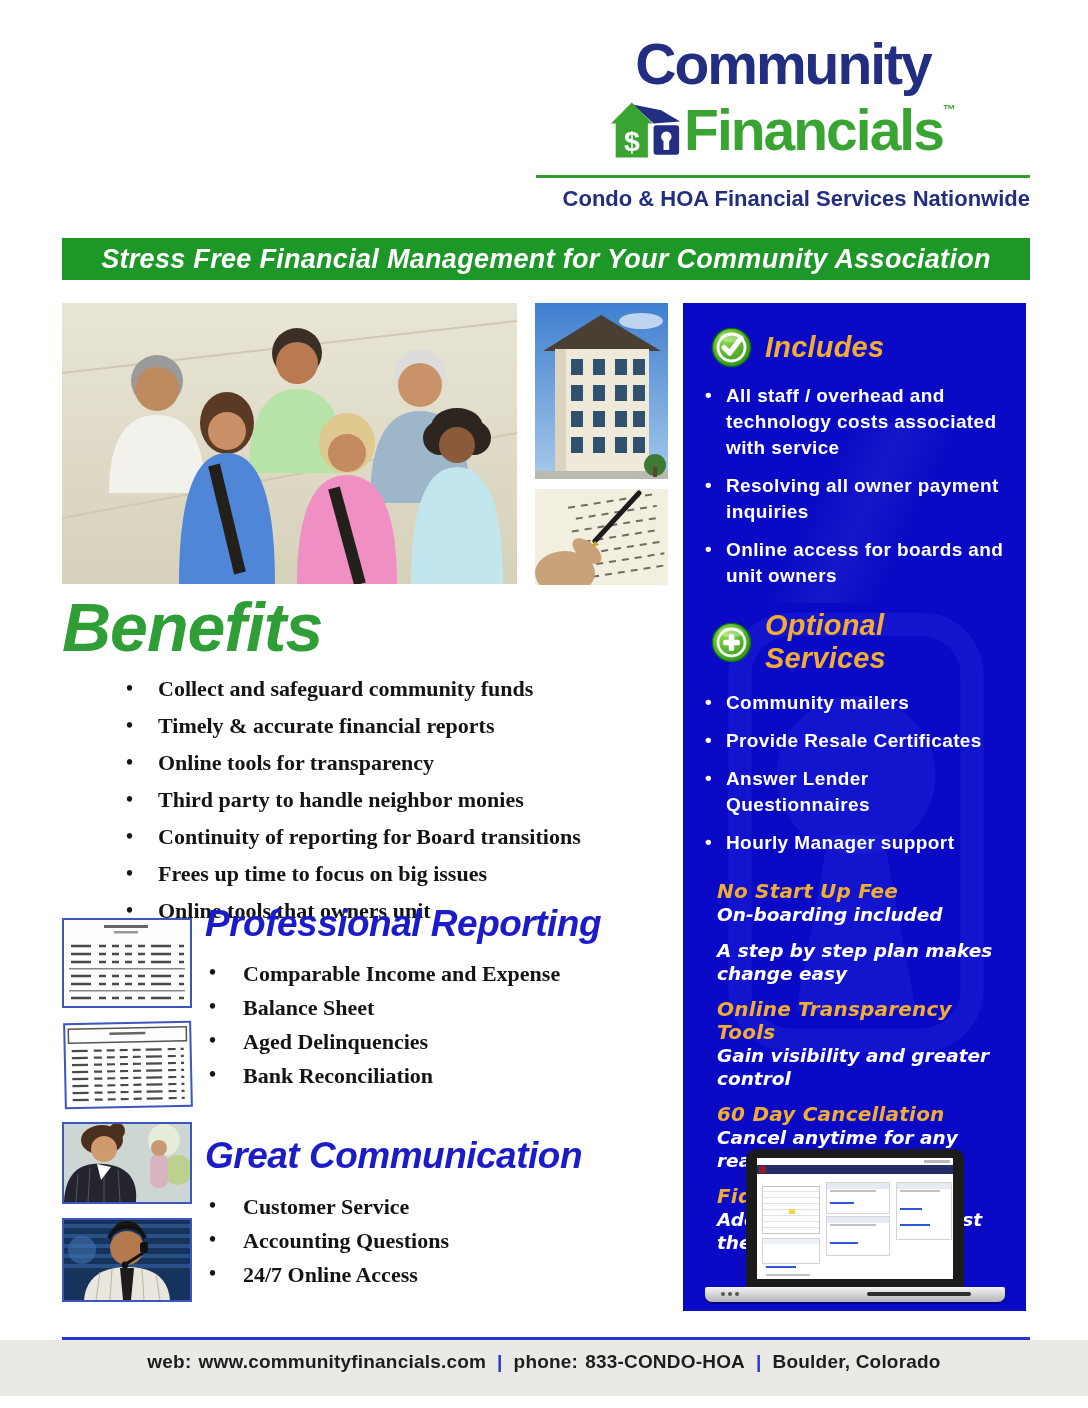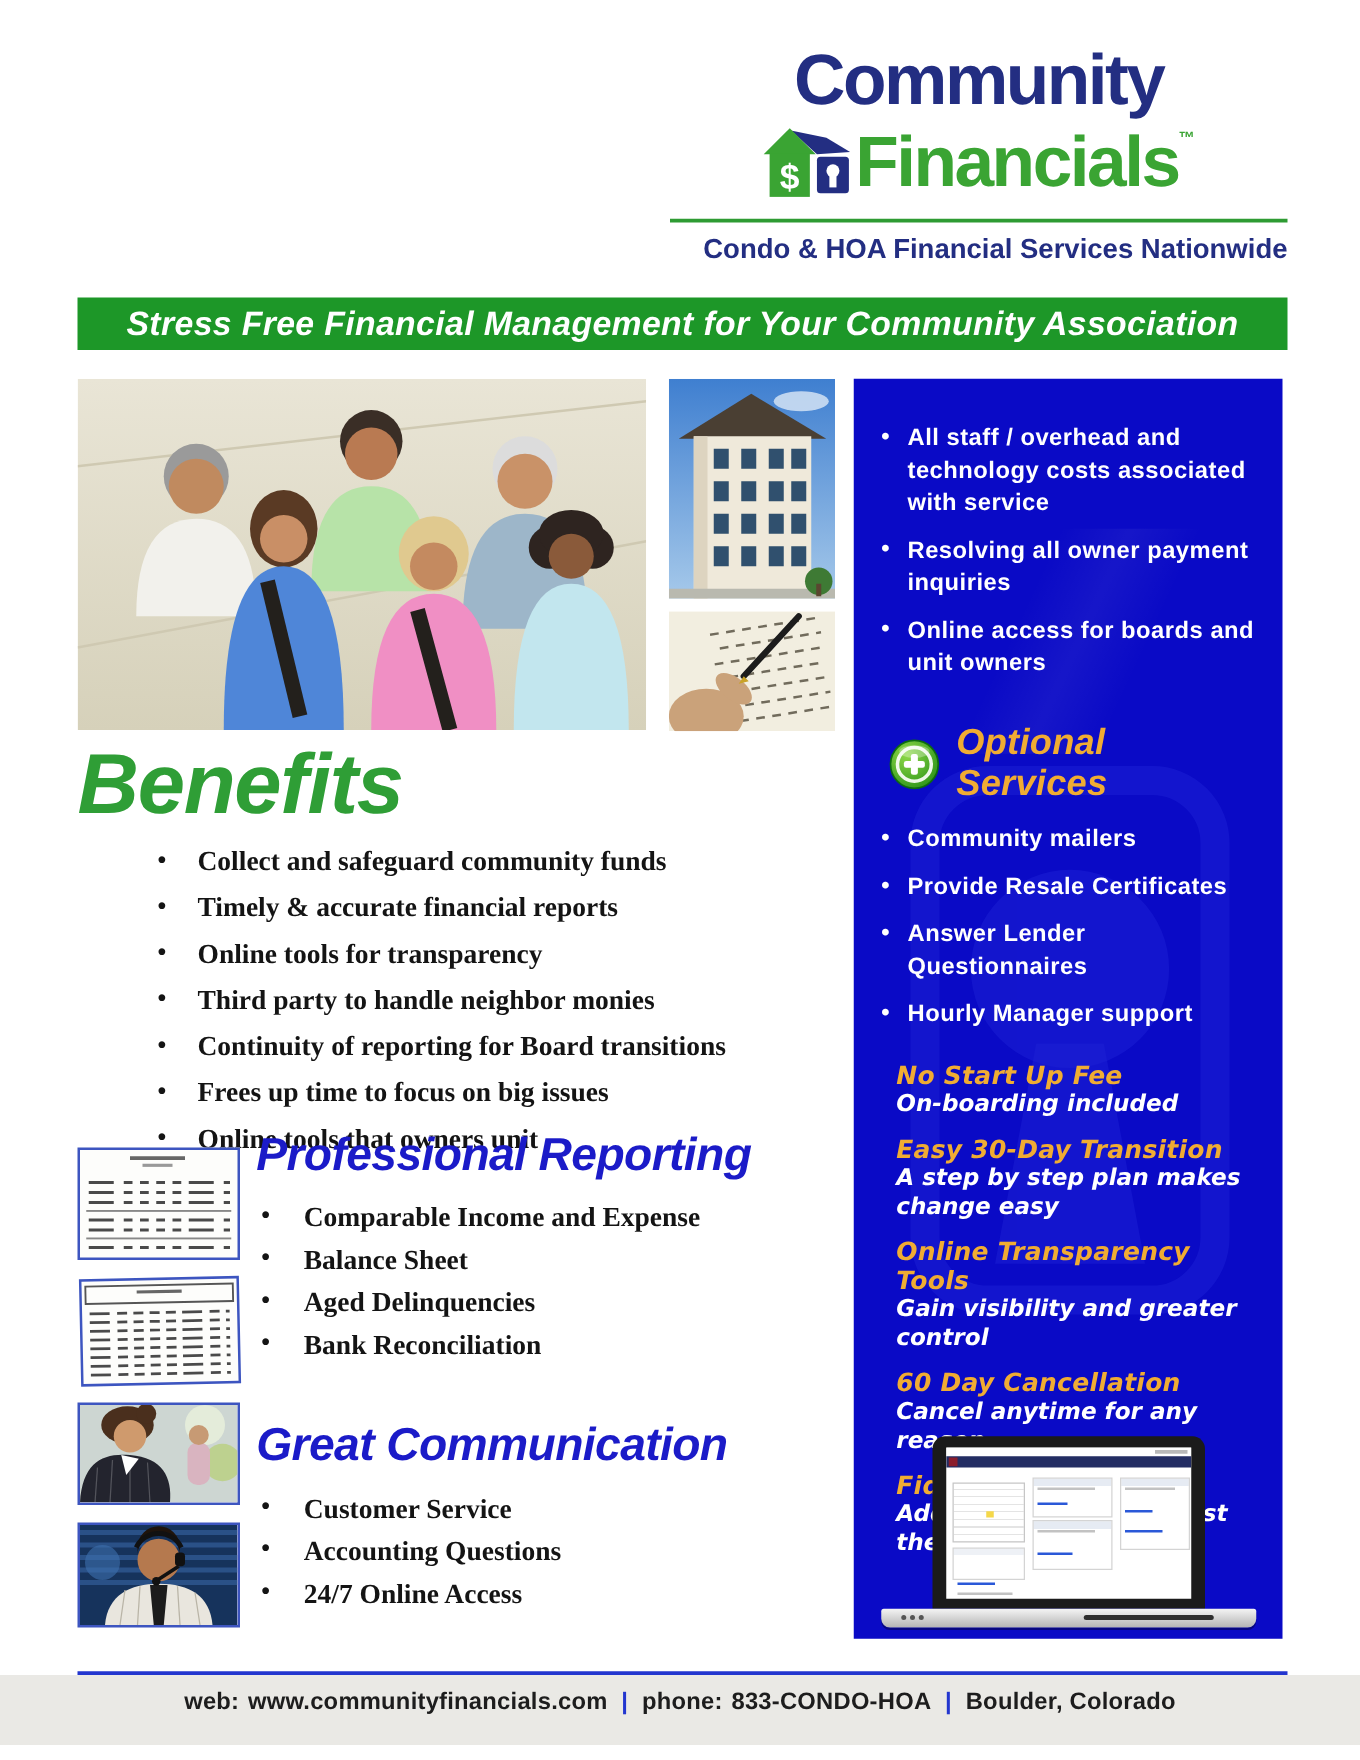--- a/index.html
+++ b/index.html
@@ -56,21 +56,21 @@
   .woman-photo{left:62px;top:1122px;width:126px;height:78px;}
   .man-photo{left:62px;top:1218px;width:126px;height:80px;}
 
   
   .sidebar{position:absolute;left:683px;top:303px;width:343px;height:1008px;background:#0a0ac6;
            box-sizing:border-box;padding:20px 22px;overflow:hidden;}
   .watermark{position:absolute;left:28px;top:300px;width:290px;height:470px;opacity:.5;pointer-events:none;}
   .side-sheen{position:absolute;left:-60px;top:120px;width:480px;height:180px;pointer-events:none;
               background:linear-gradient(115deg,rgba(255,255,255,0) 40%,rgba(255,255,255,.05) 50%,rgba(255,255,255,0) 60%);}
   .side-head{position:relative;display:flex;align-items:center;gap:13px;margin:4px 0 0 6px;}
-  .side-head.optional{margin-top:34px;}
+  .side-head.optional{margin-top:20px;}
   .icon-circle{width:41px;height:41px;flex:0 0 41px;}
   .side-title{font-size:29px;font-weight:800;font-style:italic;color:#f0ac33;letter-spacing:.2px;}
   .side-list{position:relative;margin:15px 0 0 0;padding:0;list-style:none;}
   .side-list li{position:relative;padding-left:21px;margin-bottom:12px;
                 font:700 19px/26px "Liberation Sans",sans-serif;color:#fff;letter-spacing:.4px;}
   .side-list li::before{content:"•";position:absolute;left:0;top:-1px;color:#fff;font-size:19px;}
   .features{position:relative;margin-top:24px;margin-left:12px;}
   .feature{margin-bottom:13px;}
   .f-title{font:700 20px/23px "DejaVu Sans",sans-serif;font-style:italic;color:#f0ac33;letter-spacing:.2px;}
   .f-desc{font:600 18.5px/23px "DejaVu Sans",sans-serif;font-style:italic;color:#fff;}
@@ -359,20 +359,37 @@
   </ul>
 
   <aside class="sidebar">
     <svg class="watermark" viewBox="0 0 300 470">
       <rect x="30" y="14" width="240" height="430" rx="52" fill="none" stroke="#2e35e2" stroke-width="24" opacity=".55"></rect>
       <circle cx="150" cy="170" r="82" fill="#2e35e2" opacity=".55"></circle>
       <polygon points="122,232 178,232 212,414 88,414" fill="#2e35e2" opacity=".55"></polygon>
     </svg>
     <div class="side-sheen"></div>
 
+    <div class="side-head">
+      <span class="icon-circle">
+        <svg viewBox="0 0 44 44">
+          <defs>
+              <radialGradient id="gb1" cx=".35" cy=".3" r=".9">
+            <stop offset="0" stop-color="#8fd948"></stop>
+                <stop offset="1" stop-color="#1d8a12"></stop>
+              </radialGradient>
+            </defs>
+          <circle cx="22" cy="22" r="20.5" fill="url(#gb1)" stroke="#0d6b10" stroke-width="1.5"></circle>
+          <circle cx="22" cy="22" r="14.5" fill="none" stroke="#ffffff" stroke-width="3"></circle>
+          <path d="M14 22 L20 28 L32 12" fill="none" stroke="#ffffff" stroke-width="5.5" stroke-linecap="round" stroke-linejoin="round"></path>
+          <ellipse cx="22" cy="11" rx="13" ry="5.5" fill="#ffffff" opacity=".3"></ellipse>
+        </svg>
+      </span>
+      <span class="side-title">Includes</span>
+    </div>
     <ul class="side-list">
       <li><span>All staff / overhead and technology costs associated with service</span></li>
       <li><span>Resolving all owner payment inquiries</span></li>
       <li><span>Online access for boards and unit owners</span></li>
     </ul>
 
     <div class="side-head optional">
       <span class="icon-circle">
         <svg viewBox="0 0 44 44">
           <defs>
@@ -396,21 +413,20 @@
       <li><span>Answer Lender Questionnaires</span></li>
       <li><span>Hourly Manager support</span></li>
     </ul>
 
     <div class="features">
       <div class="feature">
         <div class="f-title">No Start Up Fee</div>
         <div class="f-desc">On-boarding included</div>
       </div>
       <div class="feature">
-        <div class="f-title">Easy 30-Day Transition</div>
         <div class="f-desc">A step by step plan makes change easy</div>
       </div>
       <div class="feature">
         <div class="f-title">Online Transparency Tools</div>
         <div class="f-desc">Gain visibility and greater control</div>
       </div>
       <div class="feature">
         <div class="f-title">60 Day Cancellation</div>
         <div class="f-desc">Cancel anytime for any reason</div>
       </div>

